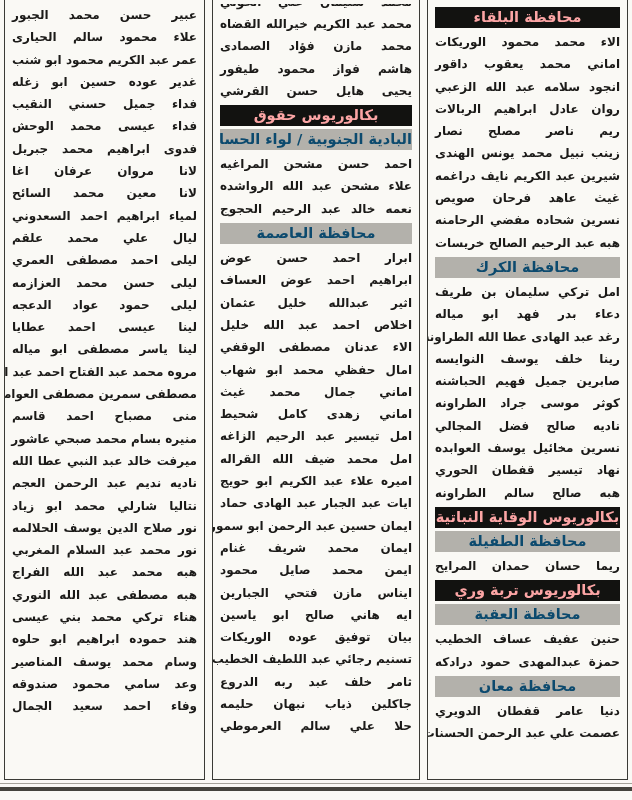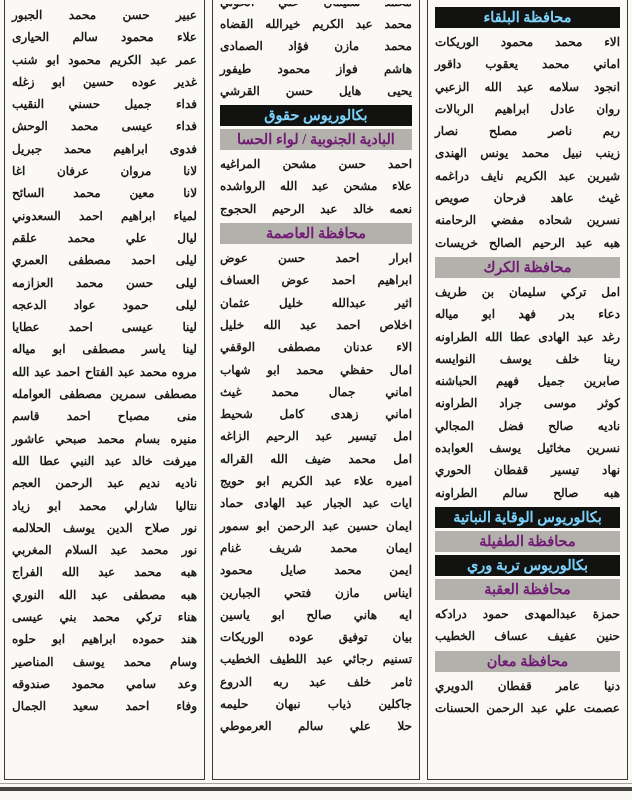--- a/index.html
+++ b/index.html
@@ -2,21 +2,21 @@
 <html lang="ar" dir="rtl"><head>
 <meta charset="utf-8">
 <style>
   html,body{margin:0;padding:0;}
   body{
     width:632px;height:800px;overflow:hidden;
     background:#f7f6f2;
     font-family:"DejaVu Sans", sans-serif;
   }
   .page{
-    position:relative;width:632px;height:800px;background:#faf9f5;font-family:Liberation Serif, serif;
+    position:relative;width:632px;height:800px;background:#faf9f5;
   }
   .cols{
     position:absolute;top:0;left:0;right:0;
     display:flex;flex-direction:row;justify-content:space-between;
     direction:ltr;
     padding:0 4px;box-sizing:border-box;
   }
   .col{
     box-sizing:border-box;
     border:1px solid #3a3a36;border-top:none;
@@ -42,22 +42,22 @@
     white-space:nowrap;
   }
   .row.partial{height:9px;overflow:hidden;}
   .row.partial .inner{margin-top:-13px;}
   .hdr{
     text-align:center;font-weight:bold;
     font-size:14.5px;line-height:21px;height:21px;
     margin:3px 0 3px 0;
     white-space:nowrap;overflow:hidden;
   }
-  .hdr.black{background:#121210;color:#7dd3fc;}
-  .hdr.gray{background:#b3b1ab;color:#701a75;}
+  .hdr.black{background:#121210;color:#fca5a5;}
+  .hdr.gray{background:#b3b1ab;color:#0c4a6e;}
   .bottom-rule-thin{
     position:absolute;left:0;right:0;top:783px;height:1px;background:#a5a29a;
   }
   .bottom-rule-thick{
     position:absolute;left:0;right:0;top:787px;height:4px;background:#45433d;
   }
 </style>
 </head>
 <body>
 
@@ -314,27 +314,30 @@
           <span class="inner">نسرين مخائيل يوسف العوابده</span>
         </div>
         <div class="row">
           <span class="inner">نهاد تيسير قفطان الحوري</span>
         </div>
         <div class="row">
           <span class="inner">هبه صالح سالم الطراونه</span>
         </div>
         <div class="hdr black">بكالوريوس الوقاية النباتية</div>
         <div class="hdr gray">محافظة الطفيلة</div>
+        <div class="row">
+          <span class="inner">ريما حسان حمدان المرايح</span>
+        </div>
         <div class="hdr black">بكالوريوس تربة وري</div>
         <div class="hdr gray">محافظة العقبة</div>
         <div class="row">
+          <span class="inner">حنين عفيف عساف الخطيب</span>
+        </div>
+        <div class="row">
           <span class="inner">حمزة عبدالمهدى حمود درادكه</span>
-        </div>
-        <div class="row">
-          <span class="inner">حنين عفيف عساف الخطيب</span>
         </div>
         <div class="hdr gray">محافظة معان</div>
         <div class="row">
           <span class="inner">دنيا عامر قفطان الدويري</span>
         </div>
         <div class="row">
           <span class="inner">عصمت علي عبد الرحمن الحسنات</span>
         </div>
       </div>
   </div>

